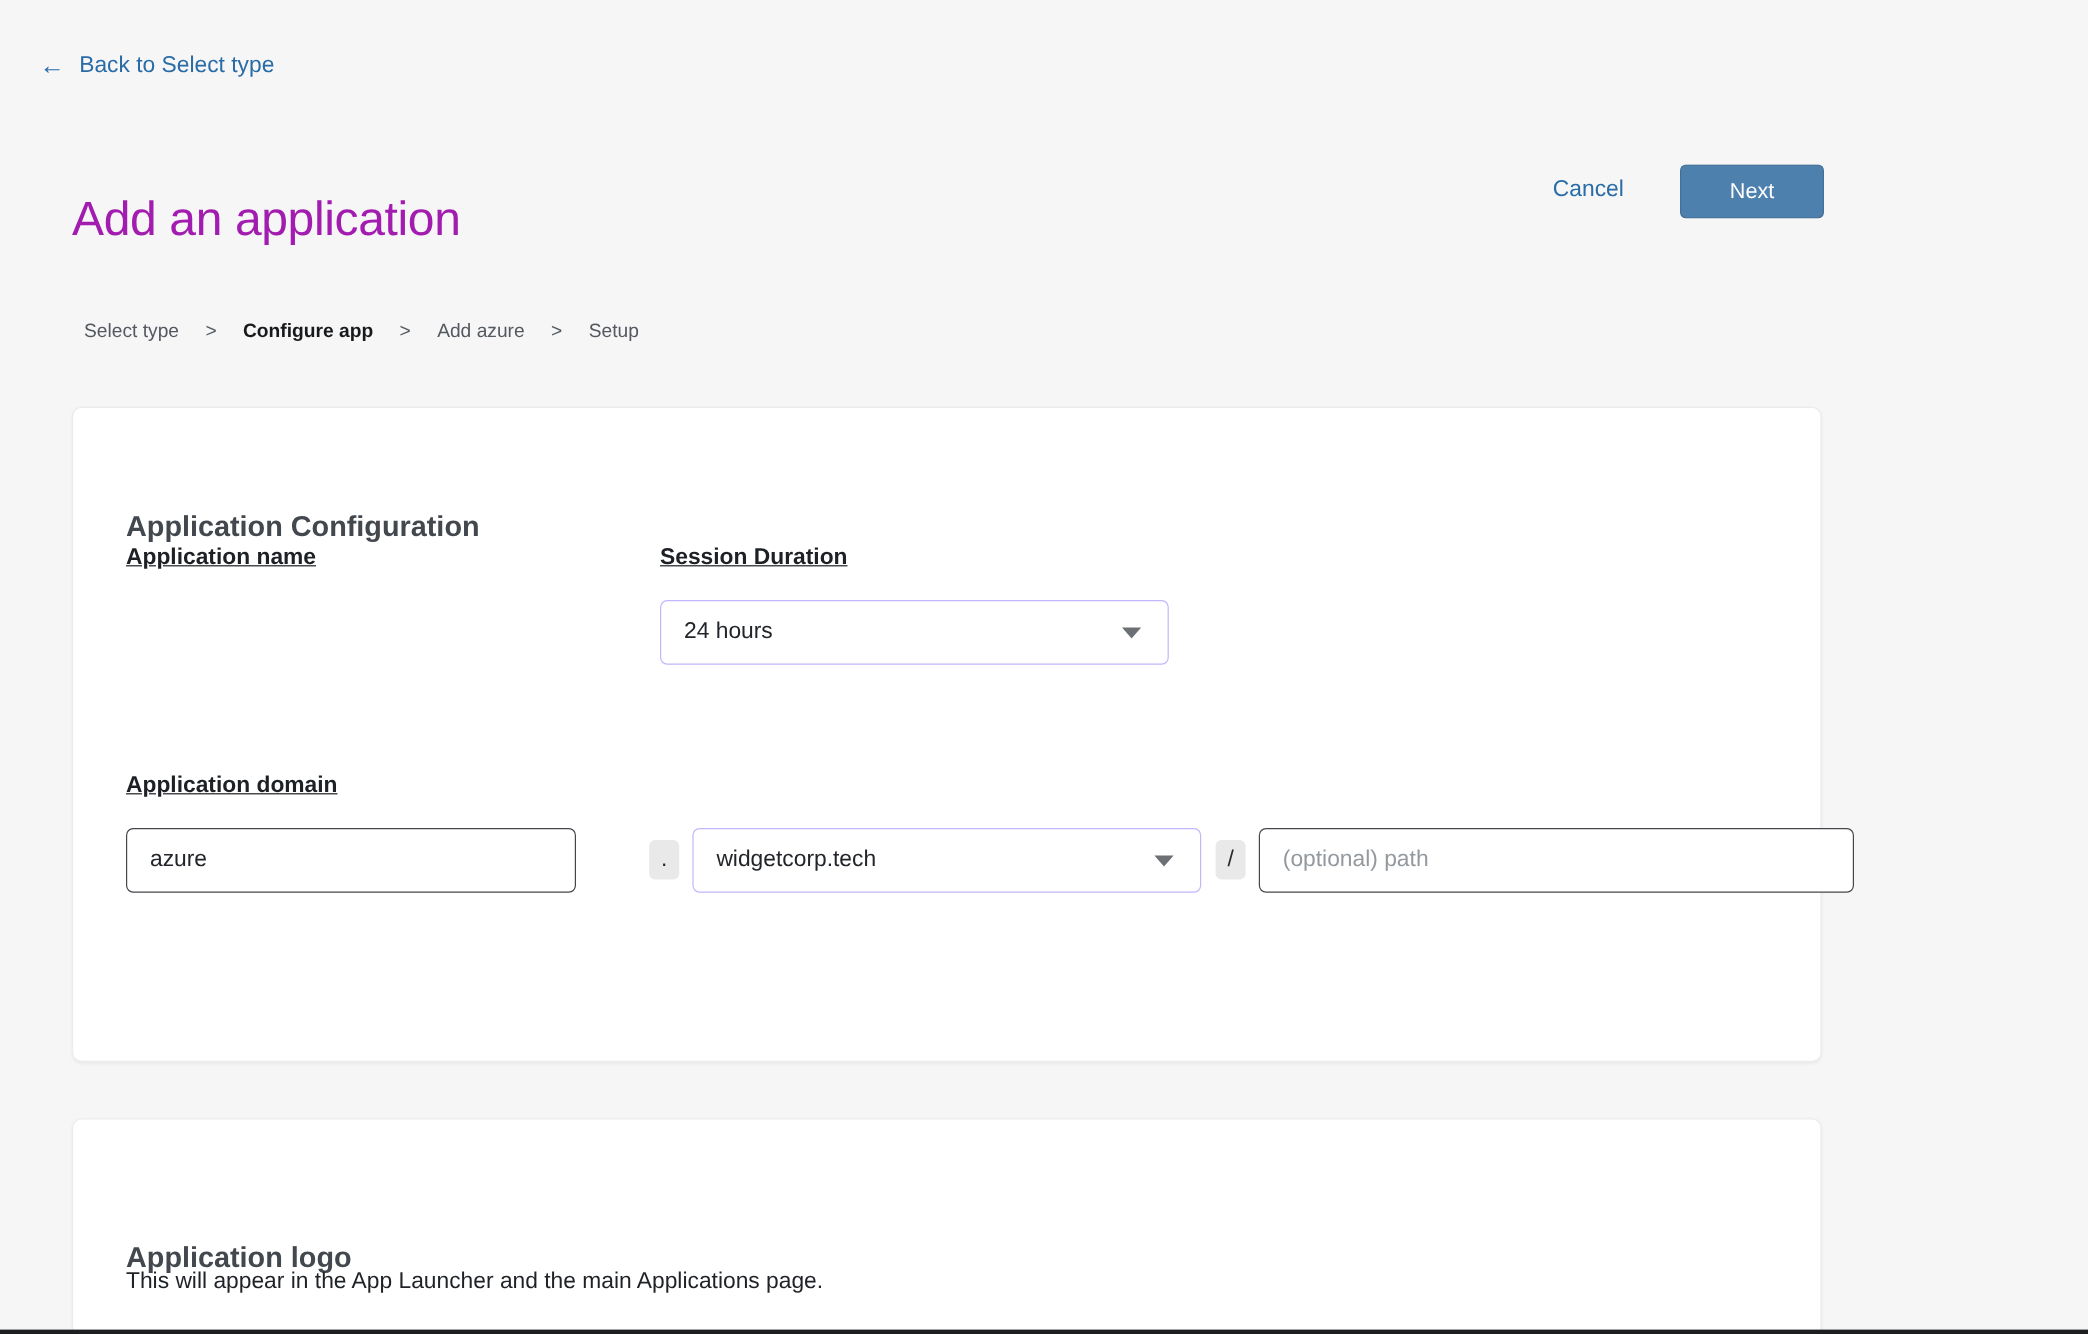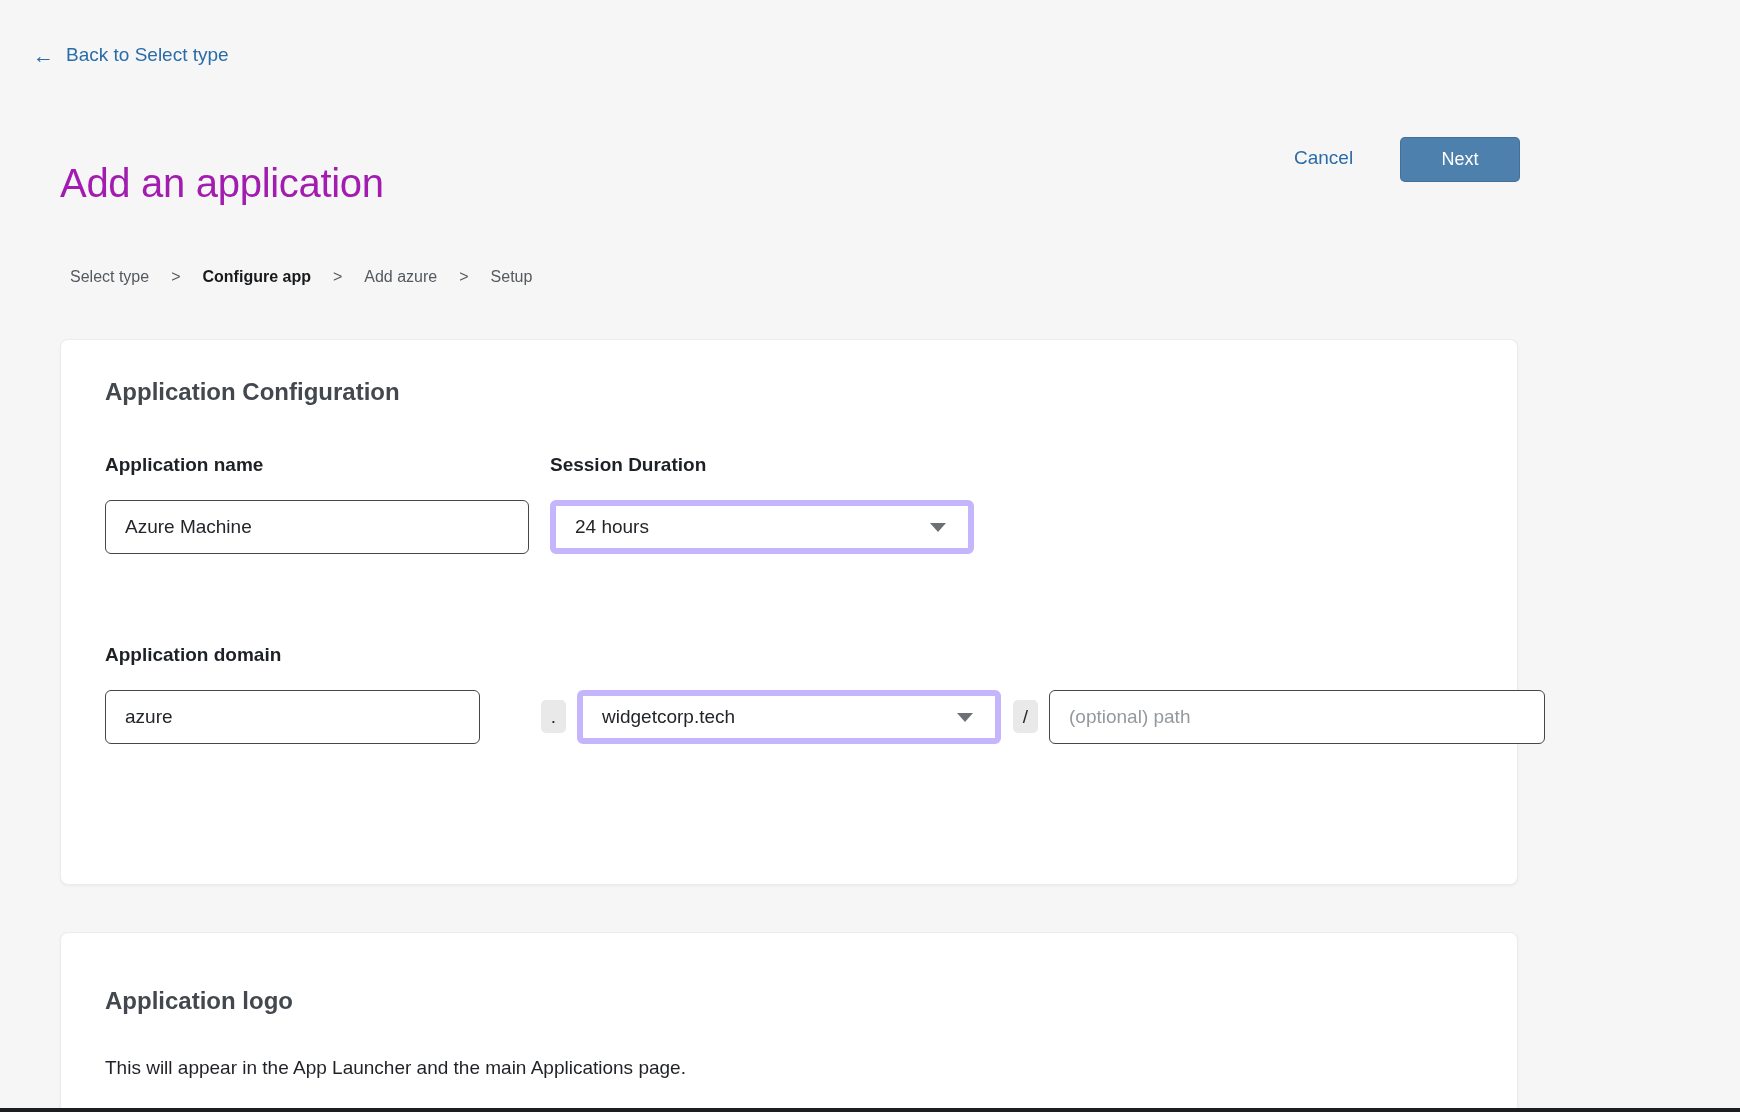--- a/index.html
+++ b/index.html
@@ -46,35 +46,35 @@
   .breadcrumb .sep{color:#54595f;}
   .card{
     position:absolute;left:60px;width:1458px;background:#ffffff;
     border:1px solid #ececec;border-radius:8px;
     box-shadow:0 1px 3px rgba(0,0,0,0.05);
   }
   #config-card{top:339px;height:546px;}
   #logo-card{top:932px;height:236px;}
   .card-title{
     position:absolute;left:44px;
-    font-size:24px;font-weight:700;color:#43484e;
+    font-size:24px;font-weight:700;color:#43484e;margin-top:48px;
   }
   #config-card .card-title{top:38px;}
   #logo-card .card-title{top:54px;}
   .field-label{
-    position:absolute;font-size:19px;font-weight:700;color:#1d2024;
+    position:absolute;font-size:19px;font-weight:700;color:#1d2024;text-decoration:underline;
   }
   .text-input{
     position:absolute;height:54px;border:1px solid #44474b;border-radius:6px;
     background:#fff;font-family:"Liberation Sans", sans-serif;
     font-size:19px;color:#222529;padding:0 19px;outline:none;
   }
   .text-input::placeholder{color:#94999e;opacity:1;}
   .select{
-    position:absolute;height:54px;border:6px solid #c4b5fd;border-radius:6px;
+    position:absolute;height:54px;border:1px solid #c4b5fd;border-radius:6px;
     background:#fff;display:flex;align-items:center;
     padding:0 22px 0 19px;font-size:19px;color:#222529;cursor:pointer;
     justify-content:space-between;
   }
   .caret{
     width:0;height:0;flex:0 0 auto;
     border-left:8px solid transparent;border-right:8px solid transparent;
     border-top:9px solid #6c7075;
   }
   .sep-box{
@@ -109,21 +109,20 @@
   <span class="sep">&gt;</span>
   <span class="step">Add azure</span>
   <span class="sep">&gt;</span>
   <span class="step">Setup</span>
 </div>
 
 <div class="card" id="config-card">
   <div class="card-title">Application Configuration</div>
 
   <div class="field-label" style="left:44px;top:114px;">Application name</div>
-  <input class="text-input" style="left: 44px; top: 160px; width: 424px;" type="text" value="Azure Machine">
 
   <div class="field-label" style="left:489px;top:114px;">Session Duration</div>
   <div class="select" style="left:489px;top:160px;width:424px;">
     <span>24 hours</span>
     <span class="caret"></span>
   </div>
 
   <div class="field-label" style="left:44px;top:304px;">Application domain</div>
   <input class="text-input" style="left: 44px; top: 350px; width: 375px;" type="text" value="azure">
   <div class="sep-box" style="left:480px;top:360px;">.</div>

